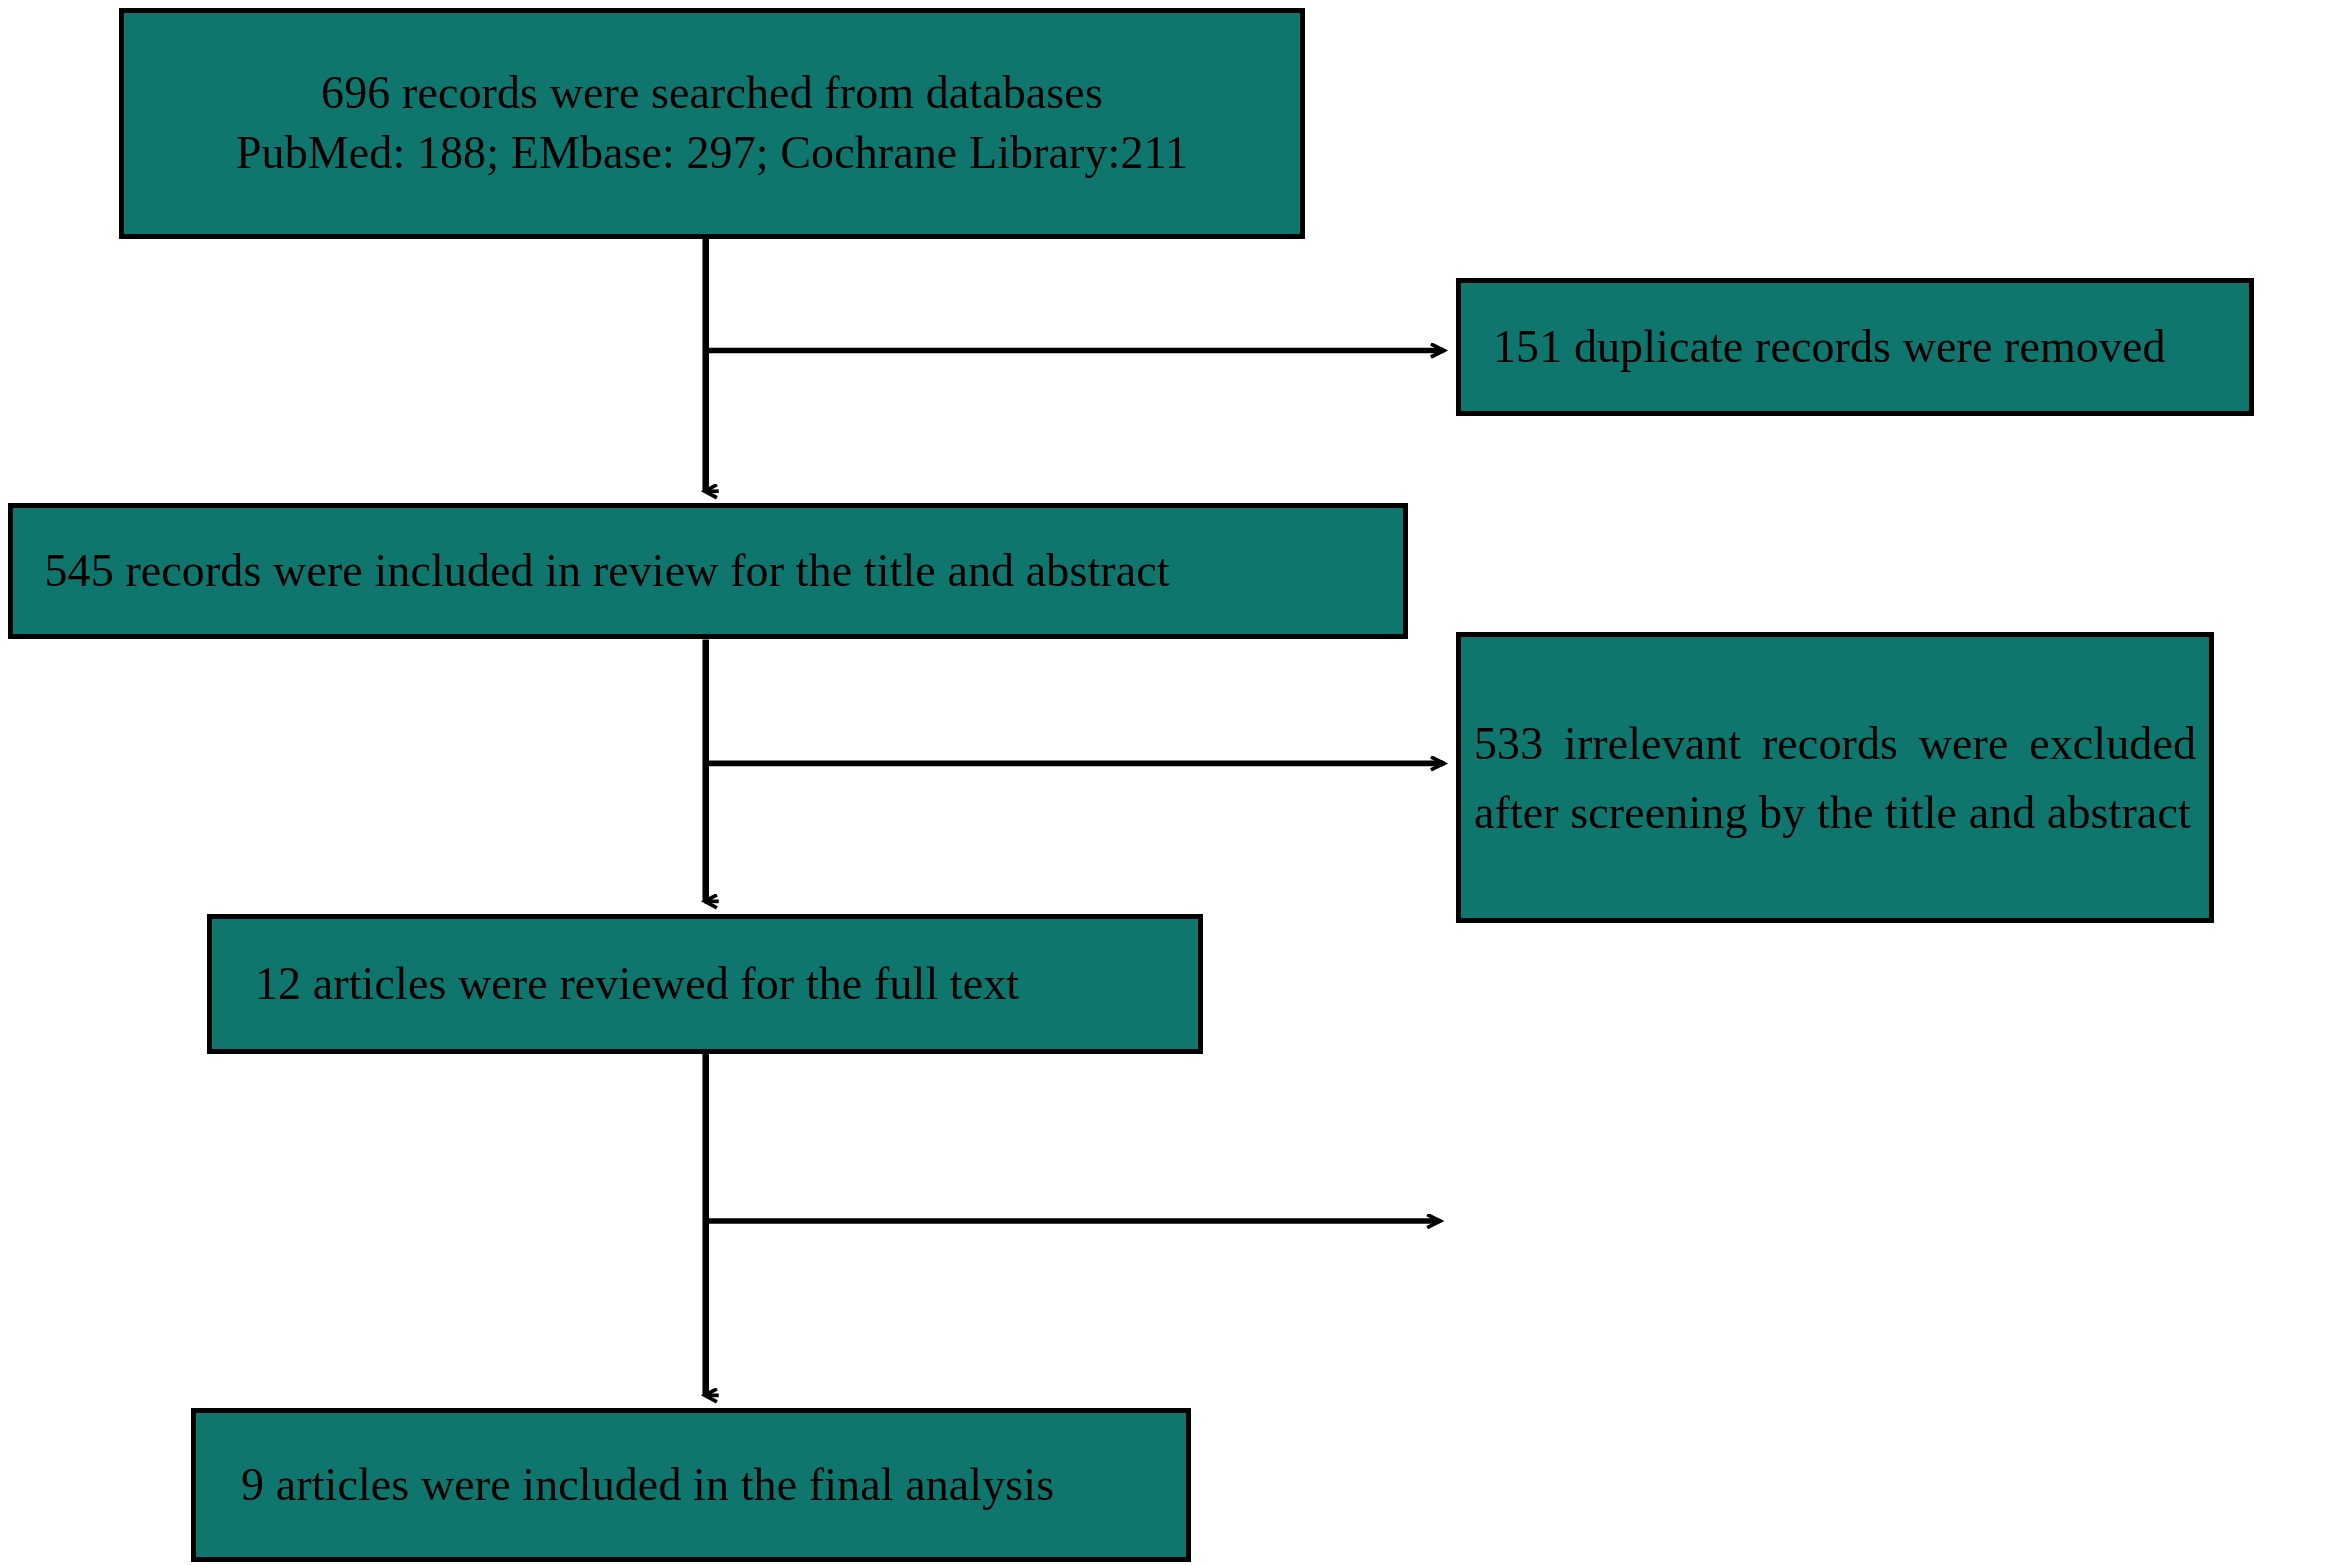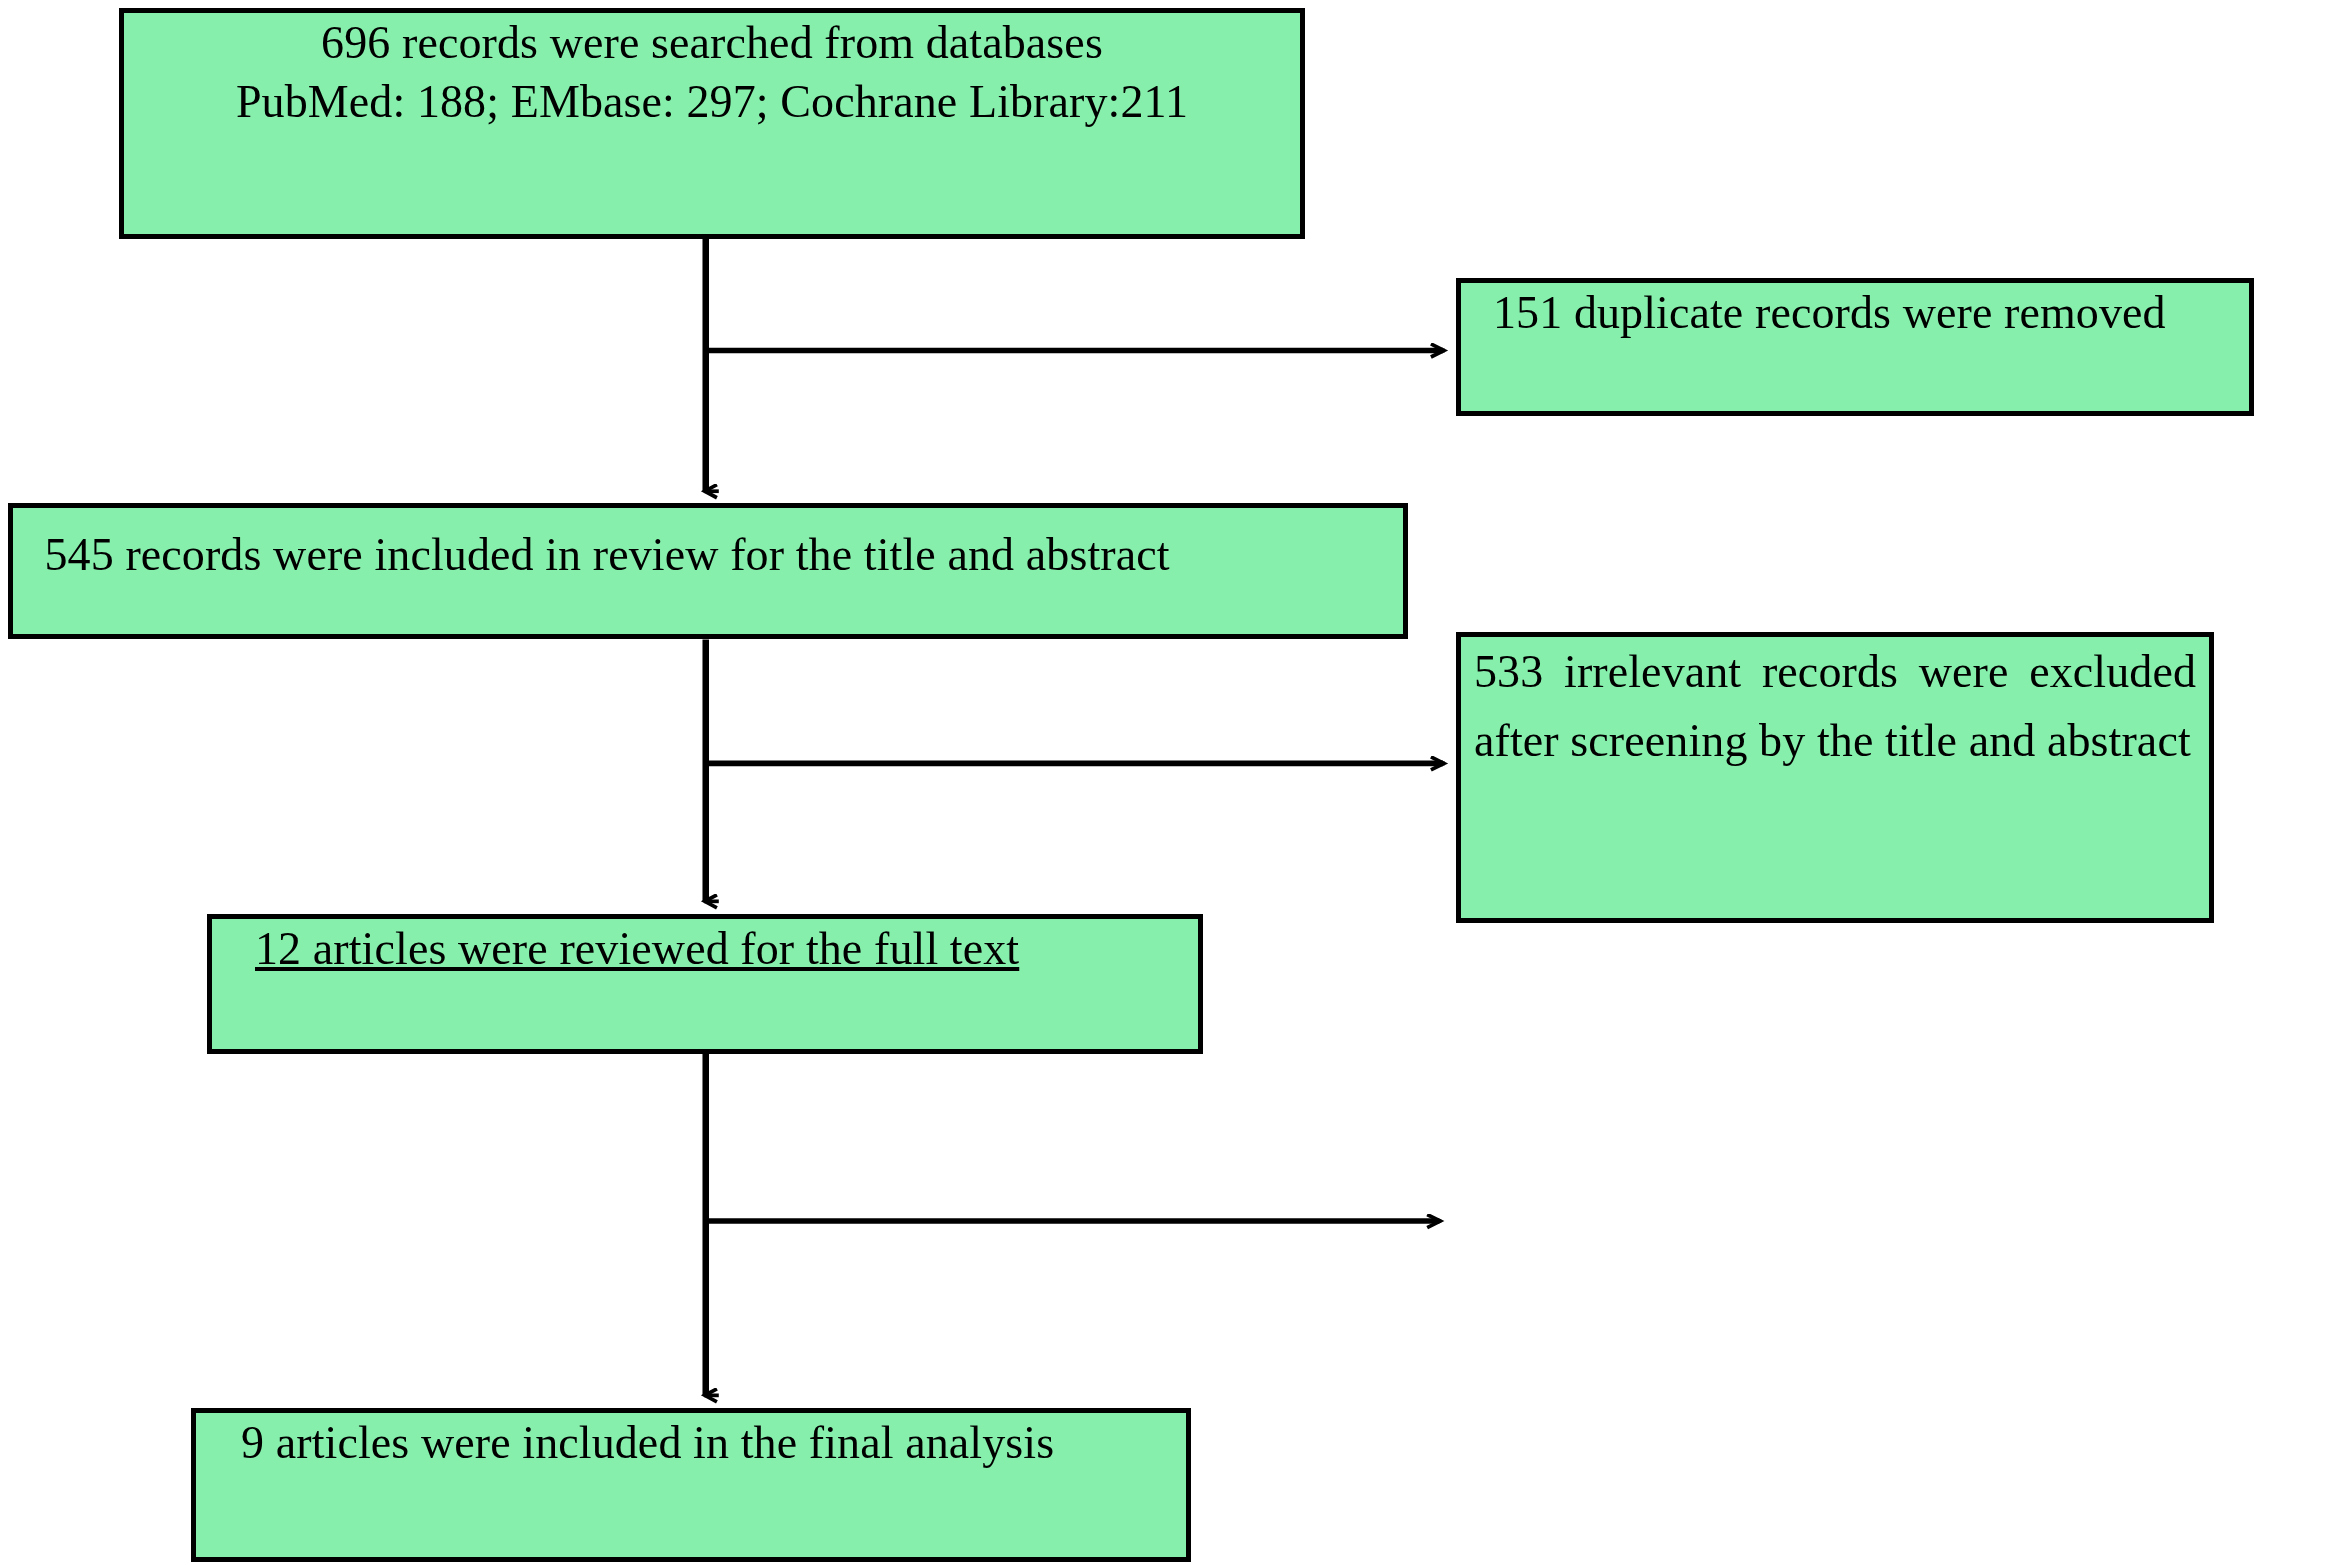--- a/index.html
+++ b/index.html
@@ -14,44 +14,45 @@
     height: 1565px;
     background: #ffffff;
     font-family: "Liberation Serif", "DejaVu Serif", serif;
     color: #000000;
     overflow: hidden;
   }
   .flow-box {
     position: absolute;
     box-sizing: border-box;
     border: 5.6px solid #000000;
-    background: #86efac;
+    background: #0f766e;
     display: flex;
     flex-direction: column;
+    justify-content: center;
   }
   .box-line {
     font-size: 46px;
     line-height: 1.30;
     letter-spacing: 0.1px;
     white-space: pre-wrap;
   }
   .center-text .box-line { text-align: center; }
   .left-text  .box-line { text-align: left; }
   .justify-text .box-line {
     text-align: justify;
     text-align-last: left;
     text-justify: inter-word;
   }
 
   
   #box-records-searched { left: 119px;  top: 7.5px;    width: 1186px; height: 231px; padding: 0 17px; }
   #box-duplicates       { left: 1456px; top: 278px;  width: 798px;  height: 138px; padding: 0 32px; }
   #box-title-abstract   { left: 7.5px;    top: 503px;  width: 1400px; height: 136px; padding: 17px 32px; }
   #box-irrelevant-recs  { left: 1456px; top: 632px;  width: 758px;  height: 291px; padding: 0 13px; }
-  #box-full-text        { left: 207px;  top: 914px;  width: 996px; height: 140px; padding: 0 43px; text-decoration: underline; }
+  #box-full-text        { left: 207px;  top: 914px;  width: 996px; height: 140px; padding: 0 43px; }
   #box-irrelevant-arts  { left: 1452px; top: 1080px; width: 878px;  height: 250px; padding: 0 32px; }
   #box-final-analysis   { left: 191px;  top: 1408px; width: 1000px; height: 154px; padding: 0 45px; }
 
   #box-irrelevant-recs .box-line { line-height: 1.50; }
   #box-irrelevant-arts .box-line { line-height: 1.72; }
 
   
   #connector-layer {
     position: absolute;
     left: 0; top: 0;

